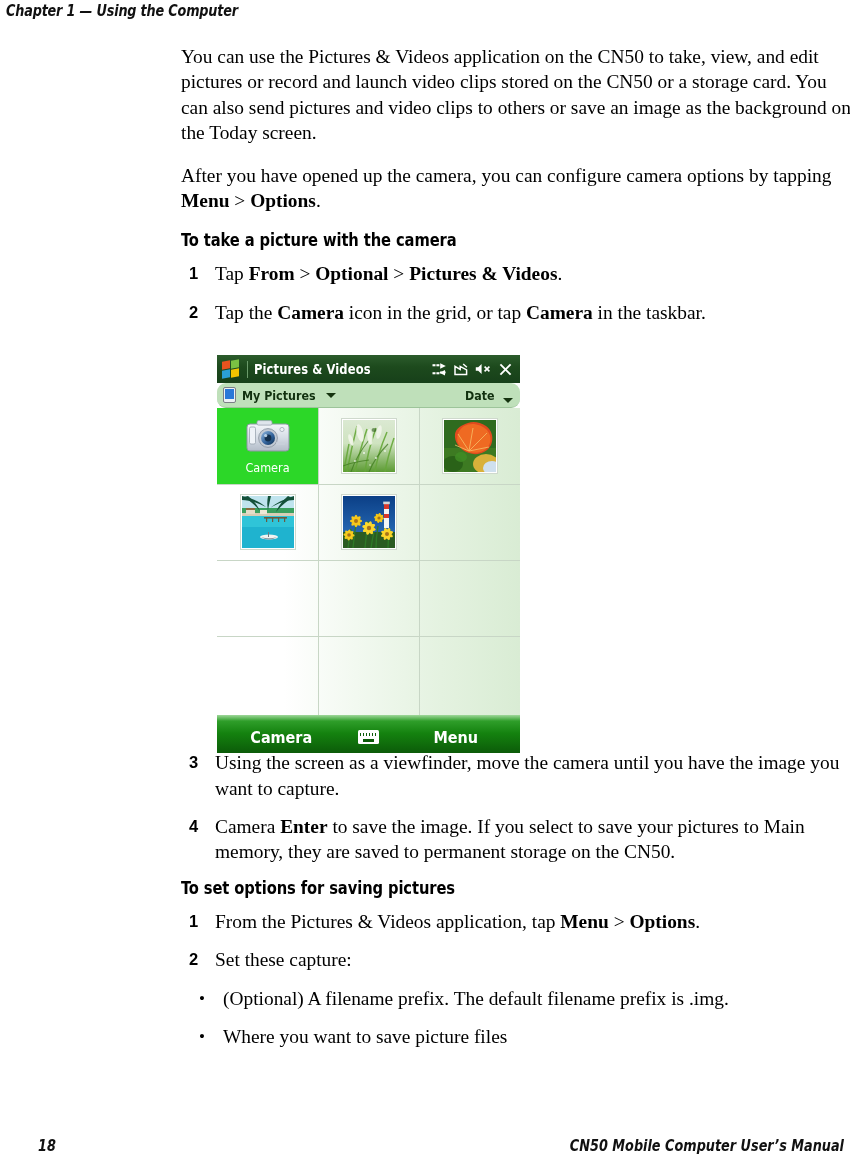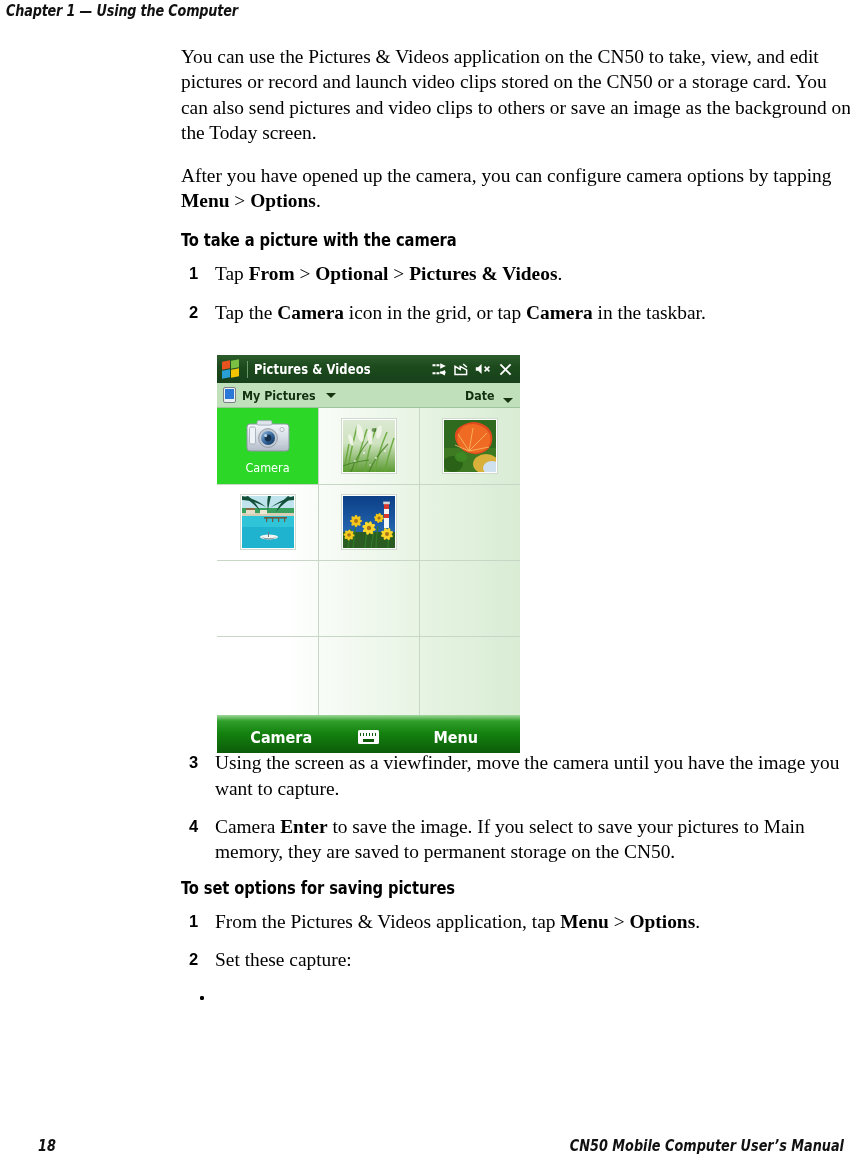--- a/index.html
+++ b/index.html
@@ -164,20 +164,21 @@
   .tb-icons svg { display: block; }
 
   .folderbar {
     position: relative;
     height: 24px;
     background: #bfe0ba;
     border-bottom: 1px solid #9dc49a;
     display: flex;
     align-items: center;
     padding: 0 7px 0 6px;
+    border-radius: 9px;
   }
   .dev-icon {
     width: 13px; height: 16px;
     border: 1.5px solid #7b7f86;
     border-radius: 2px;
     background: #eef1f4;
     position: relative;
     flex: 0 0 auto;
     margin-right: 6px;
     box-sizing: border-box;
@@ -334,22 +335,22 @@
   </ol>
 
   <h3 class="subhead">To set options for saving pictures</h3>
 
   <ol class="steps">
     <li><span class="num">1</span><span>From the Pictures &amp; Videos application, tap </span><b>Menu</b><span class="gt"> &gt; </span><b>Options</b><span>.</span></li>
     <li><span class="num">2</span><span>Set these capture:</span></li>
   </ol>
 
   <ul class="bullets">
-    <li><span class="dot">•</span></li>
-    <li><span class="dot">•</span></li>
+    <li><span class="dot">•</span><span>(Optional) A filename prefix. The default filename prefix is .img.</span></li>
+    <li><span class="dot">•</span><span>Where you want to save picture files</span></li>
   </ul>
 
 </div>
 
 <div class="device">
 
   <div class="titlebar">
     <div class="start-flag">
         <i></i>
         <i></i>

